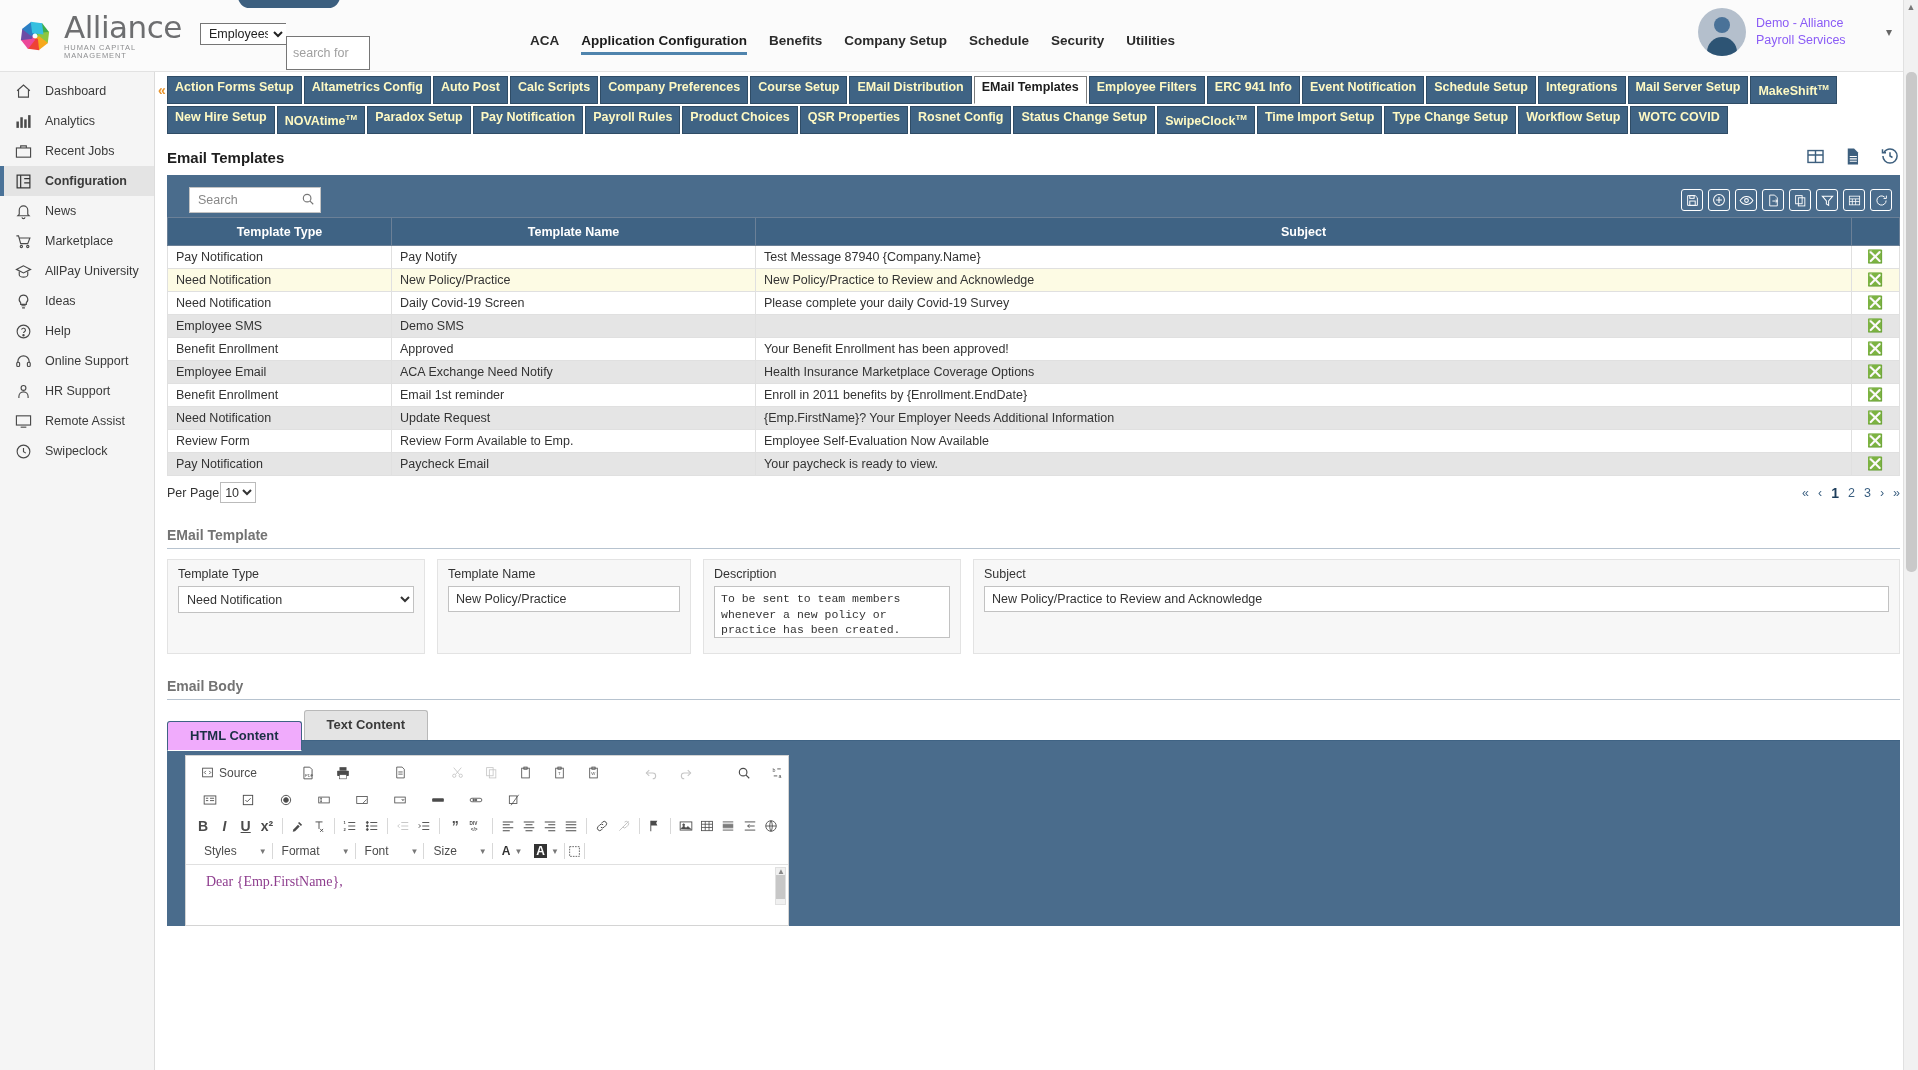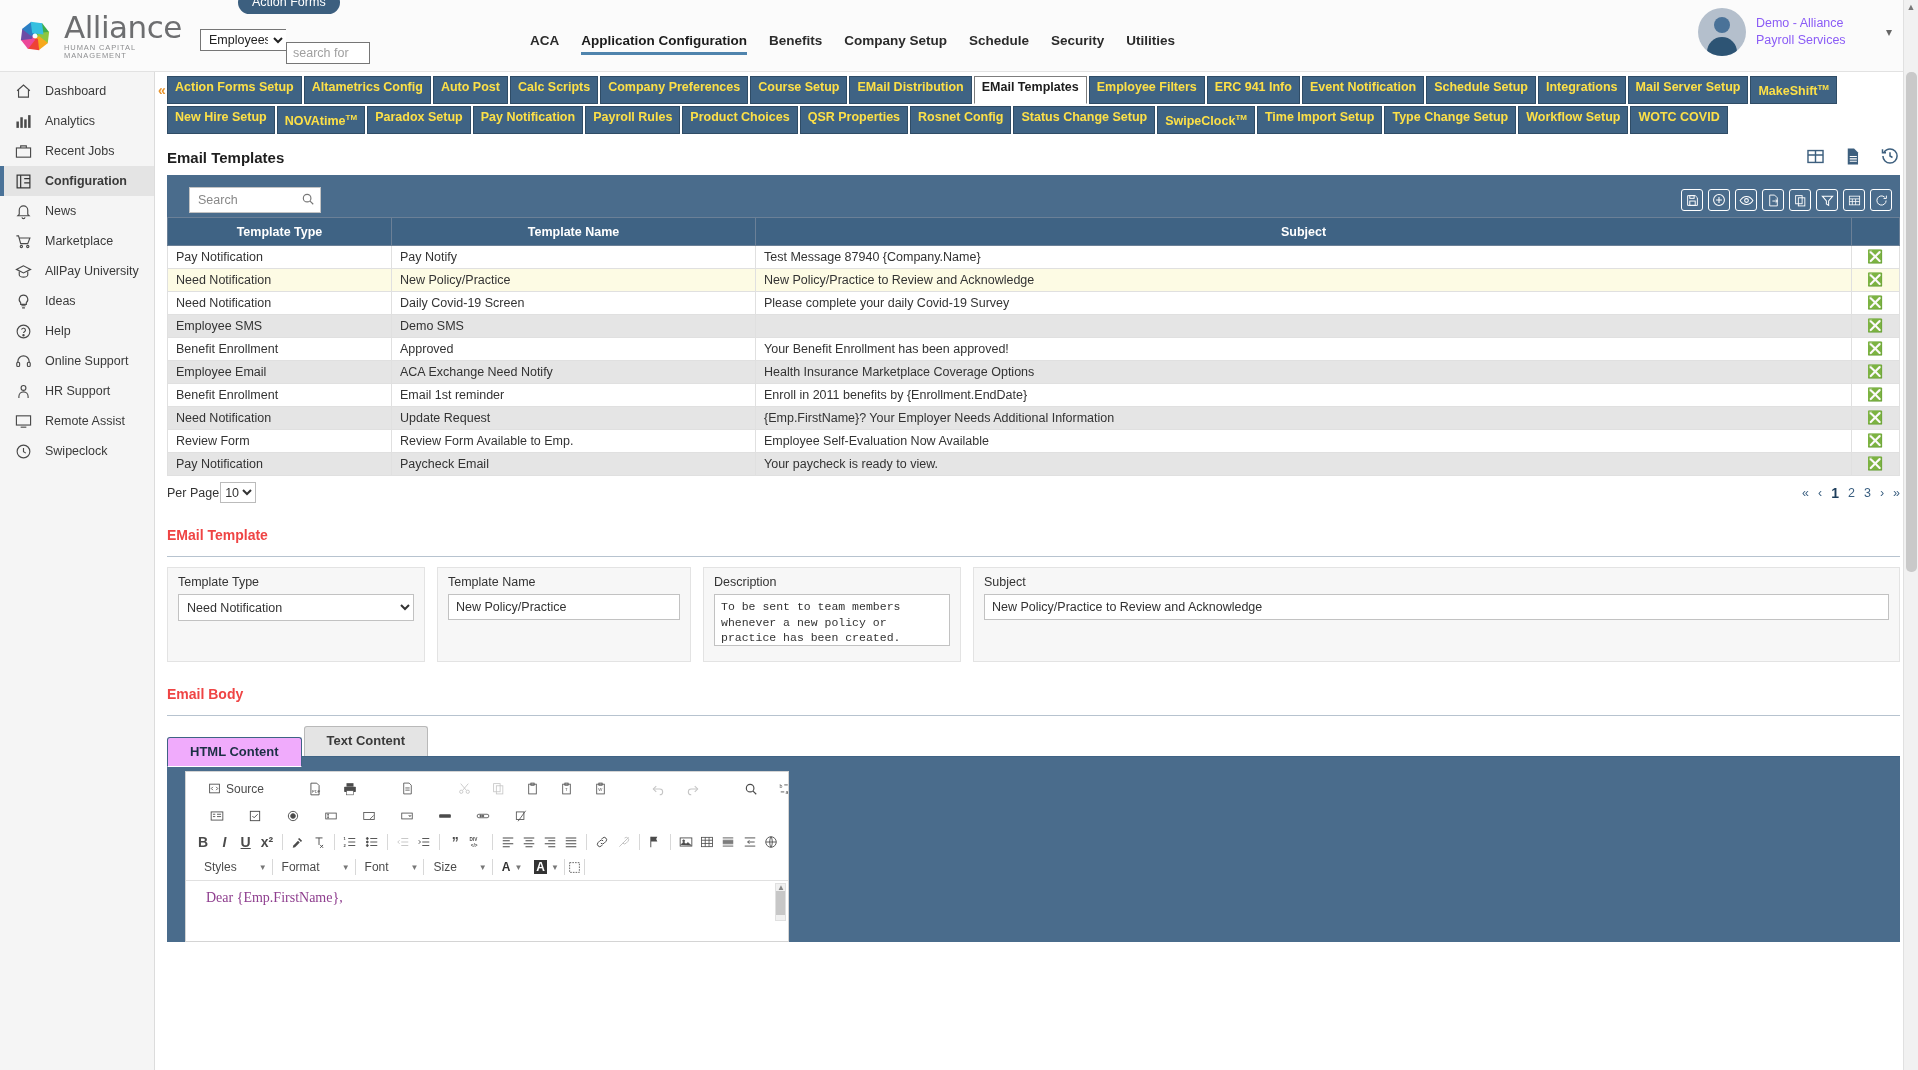--- a/index.html
+++ b/index.html
@@ -69,21 +69,21 @@
     font-family: "Liberation Sans", sans-serif;
     padding: 0 2px 0 4px;
     background: #fff;
     color: #222;
     width: 86px;
   }
   .search-input {
     height: 22px;
     width: 84px;
     border: 1px solid #767676;
-    padding: 4px 6px;
+    padding: 16px 6px;
     font-size: 12.5px;
     font-family: "Liberation Sans", sans-serif;
     color: #333;
     background: #fff;
     margin-top: 13px;
   }
   .search-input::placeholder { color: #a0a0a0; }
 
   .mainnav {
     position: absolute;
@@ -189,21 +189,21 @@
     padding: 4px 0 0 12px;
     background: #fff;
   }
   .tabrow {
     display: flex;
     gap: 2px;
     margin-bottom: 2px;
   }
   .tab {
     background: #3f6384;
-    color: #fde047;
+    color: #fef9c3;
     font-size: 12.5px;
     font-weight: bold;
     padding: 3px 7px 4px 7px;
     border: 1px solid #2f4c66;
     cursor: pointer;
     white-space: nowrap;
     line-height: 15px;
   }
   .tab.active {
     background: #ffffff;
@@ -319,22 +319,22 @@
   }
   .pagenums { display: flex; align-items: center; gap: 9px; color: #3a5f80; }
   .pagenums .pg { cursor: pointer; }
   .pagenums .pg.cur { font-weight: bold; color: #1e3e5c; font-size: 14px; }
 
   
   .sect-head {
     margin: 24px 18px 0 12px;
     font-size: 14px;
     font-weight: bold;
-    color: #ef4444;
-    padding-bottom: 13px;
+    color: #737373;
+    padding-bottom: 5px;
     border-bottom: 1px solid #b7c3cf;
   }
 
   
   .formrow {
     display: flex;
     gap: 12px;
     margin: 10px 18px 0 12px;
   }
   .fieldbox {
@@ -408,21 +408,21 @@
     background: #fff;
     border: 1px solid #d4d4d4;
     width: 604px;
     height: 171px;
     overflow: hidden;
   }
   .ckrow {
     display: flex;
     align-items: center;
     gap: 21px;
-    padding: 5px 22px;
+    padding: 5px 15px;
     color: #4b4b4b;
   }
   .ckrow.r1 { padding-top: 8px; }
   .ckrow .sep {
     width: 1px; height: 16px; background: #d8d8d8;
     margin: 0 1px;
   }
   .ckico {
     display: flex; align-items: center; justify-content: center;
     width: 17px; height: 17px;

